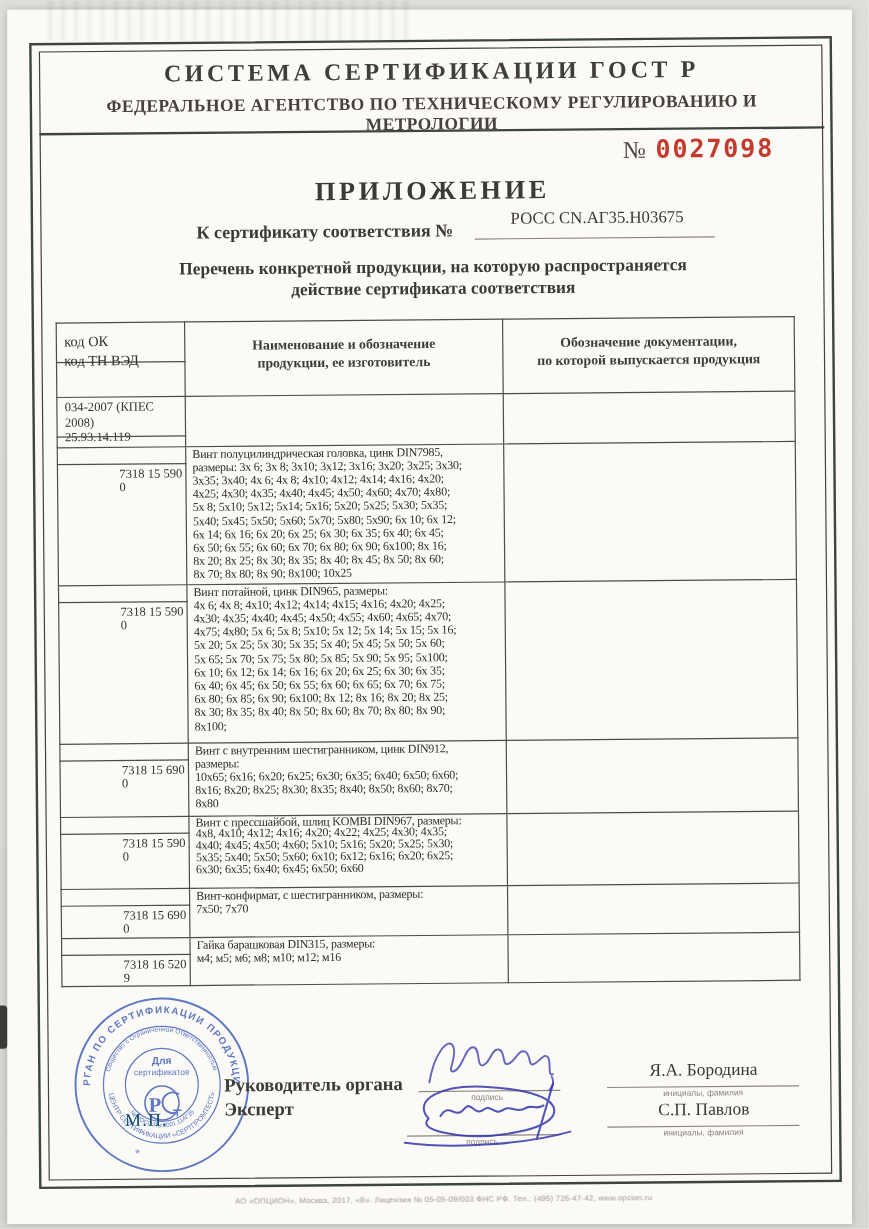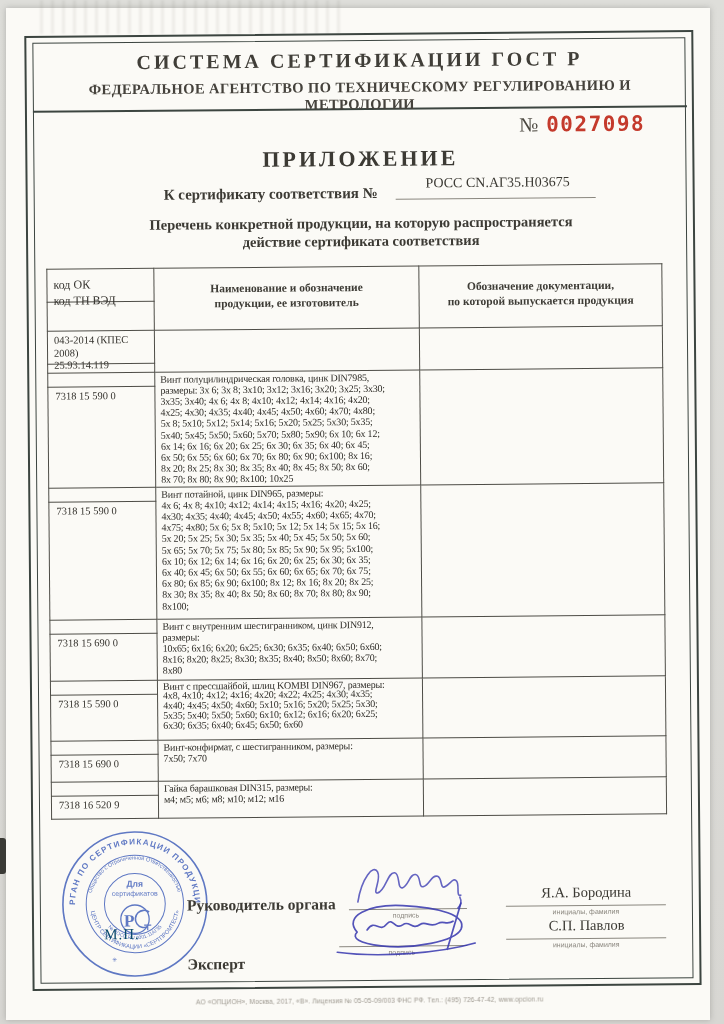--- a/index.html
+++ b/index.html
@@ -56,21 +56,21 @@
   td.hdr1 .h1b { position:absolute; left:6px; top:24px; }
   td.hdr1 .split { position:absolute; left:-1px; right:-1px; top:32px; border-top:1px solid #4e4d47; }
   td.hdr { text-align:center; font-size:11.5px; font-weight:bold; line-height:15px; padding-top:13px; color:#3e3c36; }
 
   td.okp-cell { position:relative; height:40px; font-size:10.5px; line-height:12.5px; }
   td.okp-cell .okp-text { padding:3px 2px 0 6px; }
   td.okp-cell .okp-line { position:absolute; left:-1px; right:-1px; bottom:8px; border-top:1px solid #4e4d47; }
 
   td.code-cell { position:relative; font-size:10.5px; }
   td.code-cell .off-line { position:absolute; left:-1px; right:-1px; top:13px; border-top:1px solid #4e4d47; }
-  td.code-cell .code-text { padding:17px 0 0 7px; }
+  td.code-cell .code-text { padding:17px 0 0 7px;margin-left:44px; }
 
   td.name-cell { font-size:10px; letter-spacing:-0.2px; line-height:11.2px; padding:1px 2px 1px 5px; color:#2f2d28; }
   td.name-cell.tight { line-height:9.9px; }
   tr.r1 td { height:112px; } tr.r2 td { height:132px; } tr.r3 td { height:61px; }
   tr.r4 td { height:60px; } tr.r5 td { height:41px; } tr.r6 td { height:37px; }
 
   .lbl-bold { position:absolute; font-size:15.5px; font-weight:bold; color:#3c3a34; }
   .sig-line { position:absolute; border-top:1px solid #8a877f; }
   .tiny-cap { position:absolute; font-size:7px; color:#8a867e; text-align:center; font-family:"Liberation Sans",sans-serif; }
   .name-val { position:absolute; width:165px; text-align:center; font-size:14.5px; color:#3c3a34; }
@@ -125,21 +125,21 @@
         <span class="split"></span>
         <span class="h1b">код ТН ВЭД</span>
       </td>
       <td class="hdr ml">Наименование и обозначение
 продукции, ее изготовитель</td>
       <td class="hdr ml">Обозначение документации,
 по которой выпускается продукция</td>
     </tr>
     <tr>
       <td class="okp-cell">
-        <div class="okp-text ml">043-2014 (КПЕС 2008)
+        <div class="okp-text ml">034-2007 (КПЕС 2008)
 25.93.14.119</div>
         <div class="okp-line"></div>
       </td>
       <td></td>
       <td></td>
     </tr>
     <tr class="r1">
       <td class="code-cell">
             <div class="off-line"></div>
             <div class="code-text">7318 15 590 0</div>
@@ -252,21 +252,21 @@
         <path d="M 89 83 a 8.5 8.5 0 1 0 -1.5 14.5" fill="none" stroke="#4a67bd" stroke-width="1.6"></path>
         <path d="M 84 96 h 7 m -3.5 0 v 5" stroke="#4a67bd" stroke-width="1.2" fill="none"></path>
       </g>
       <text x="52" y="132" font-size="6">✳</text>
     </g>
   </svg>
 
   <div class="mp-mark">М.П.</div>
 
   <div class="lbl-bold" style="left:183px; top:895px;">Руководитель органа</div>
-  <div class="lbl-bold" style="left:183px; top:954px;">Эксперт</div>
+  <div class="lbl-bold" style="left:183px; top:915px;">Эксперт</div>
 
   <svg class="sig" style="left:340px; top:858px;" width="130" height="54" viewBox="0 0 130 54">
     <g fill="none" stroke="#4a4ab8" stroke-width="1.6" stroke-linecap="round" opacity=".85">
       <path d="M14 44 C 18 20, 30 6, 34 14 C 38 22, 28 36, 34 35 C 42 33, 44 14, 51 15 C 57 16, 53 32, 59 30 C 65 28, 66 16, 72 17 C 78 18, 74 31, 80 29 C 86 27, 88 17, 94 19 C 99 21, 96 33, 102 29 C 107 26, 110 20, 113 24 C 116 28, 112 40, 117 38"></path>
       <path d="M116 40 c 2 4, 1 8, -2 11"></path>
     </g>
   </svg>
   <div class="sig-line" style="left:345px; top:909px; width:118px;"></div>
   <div class="tiny-cap" style="left:352px; top:912px; width:100px;">подпись</div>
 

